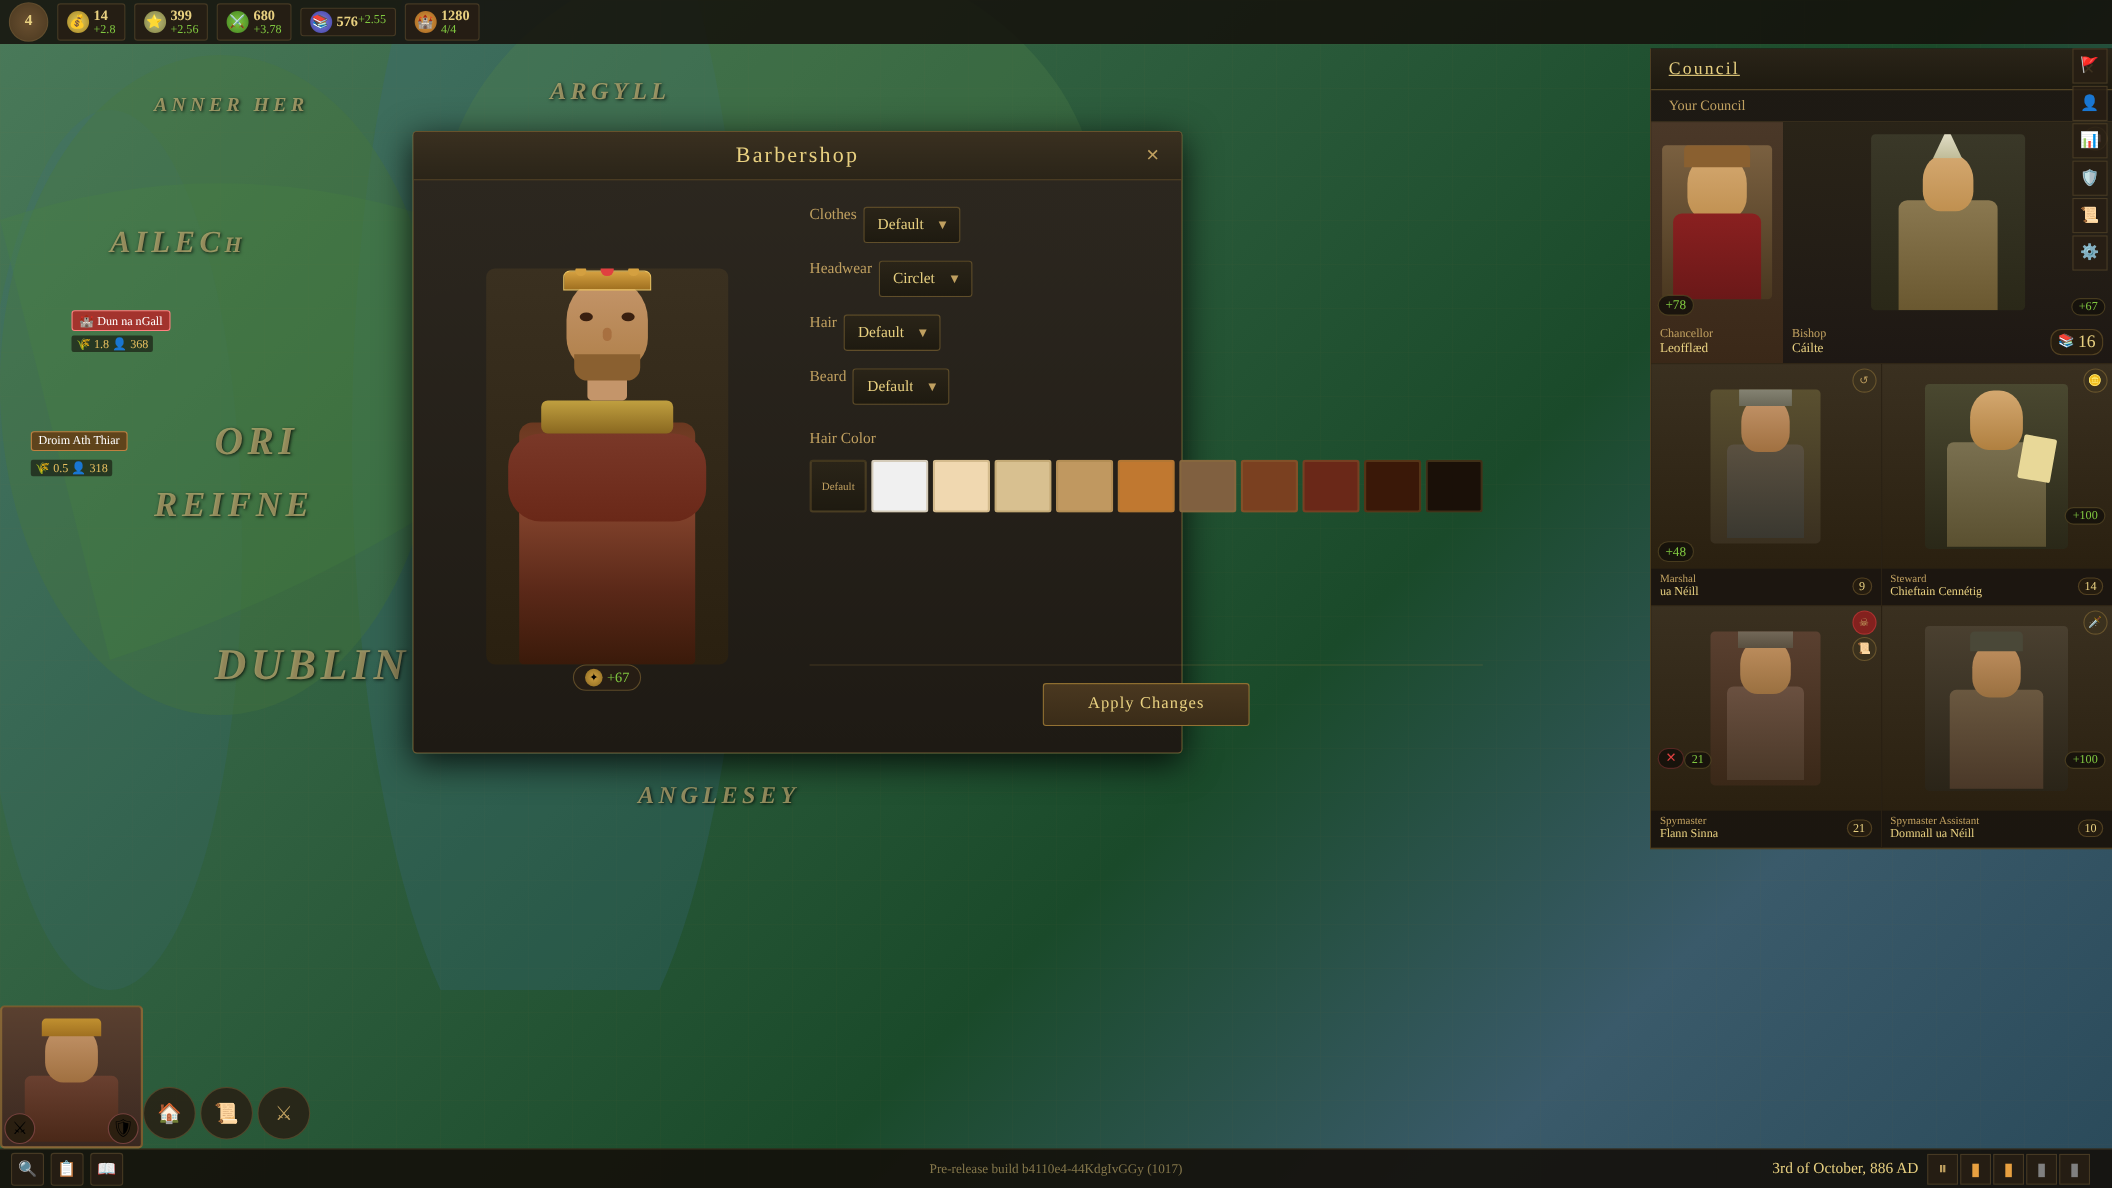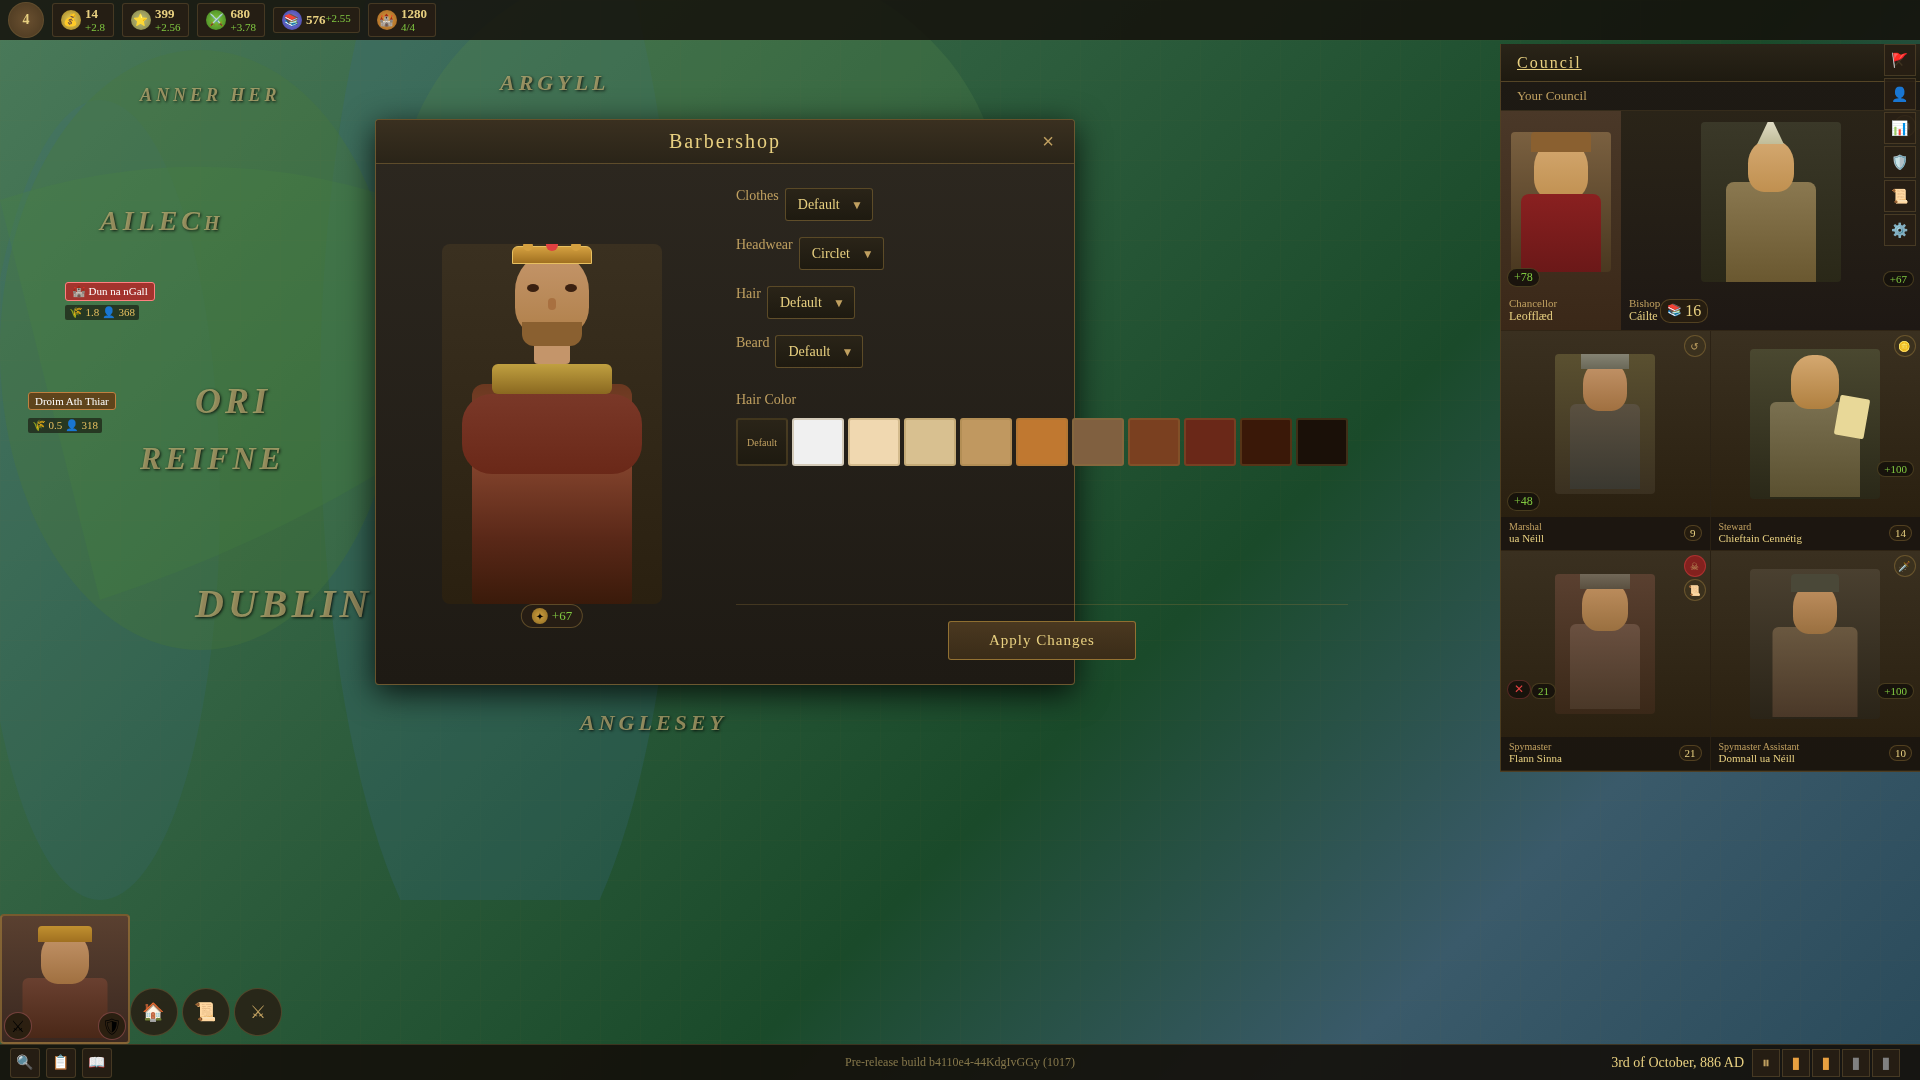--- a/index.html
+++ b/index.html
@@ -803,21 +803,21 @@
             <div style="position:absolute;bottom:90px;left:50%;transform:translateX(-50%);width:46px;height:52px;background:linear-gradient(180deg,#d4a870 0%,#c09050 100%);border-radius:45% 45% 35% 35%"></div>
 
             <div style="position:absolute;bottom:138px;left:50%;transform:translateX(-50%);width:38px;height:28px;background:linear-gradient(180deg,#e8e4d0 0%,#c0bc98 100%);clip-path:polygon(50% 0%,85% 100%,15% 100%)"></div>
           </div>
         </div>
         <div class="top-right-icons">
           <div class="sm-icon">📖</div>
         </div>
         <div style="position:absolute;bottom:6px;right:6px;background:rgba(20,16,10,0.85);border:1px solid rgba(120,100,50,0.5);border-radius:10px;padding:1px 6px;color:#80c840;font-size:11px">+67</div>
       </div>
-      <div style="padding:4px 8px 6px;display:flex;align-items:center">
+      <div style="padding:4px 8px 6px;display:flex;justify-content:space-between;align-items:center">
         <div>
           <div style="color:#c0a060;font-size:11px">Bishop</div>
           <div style="color:#e8d080;font-size:12px">Cáilte</div>
         </div>
         <div style="display:flex;align-items:center;gap:3px;background:rgba(40,30,15,0.8);border:1px solid rgba(150,120,60,0.4);border-radius:10px;padding:2px 6px">
           <span style="color:#80c0e0;font-size:12px">📚</span>
           <span style="color:#e8d080;font-size:16px">16</span>
         </div>
       </div>
     </div>

